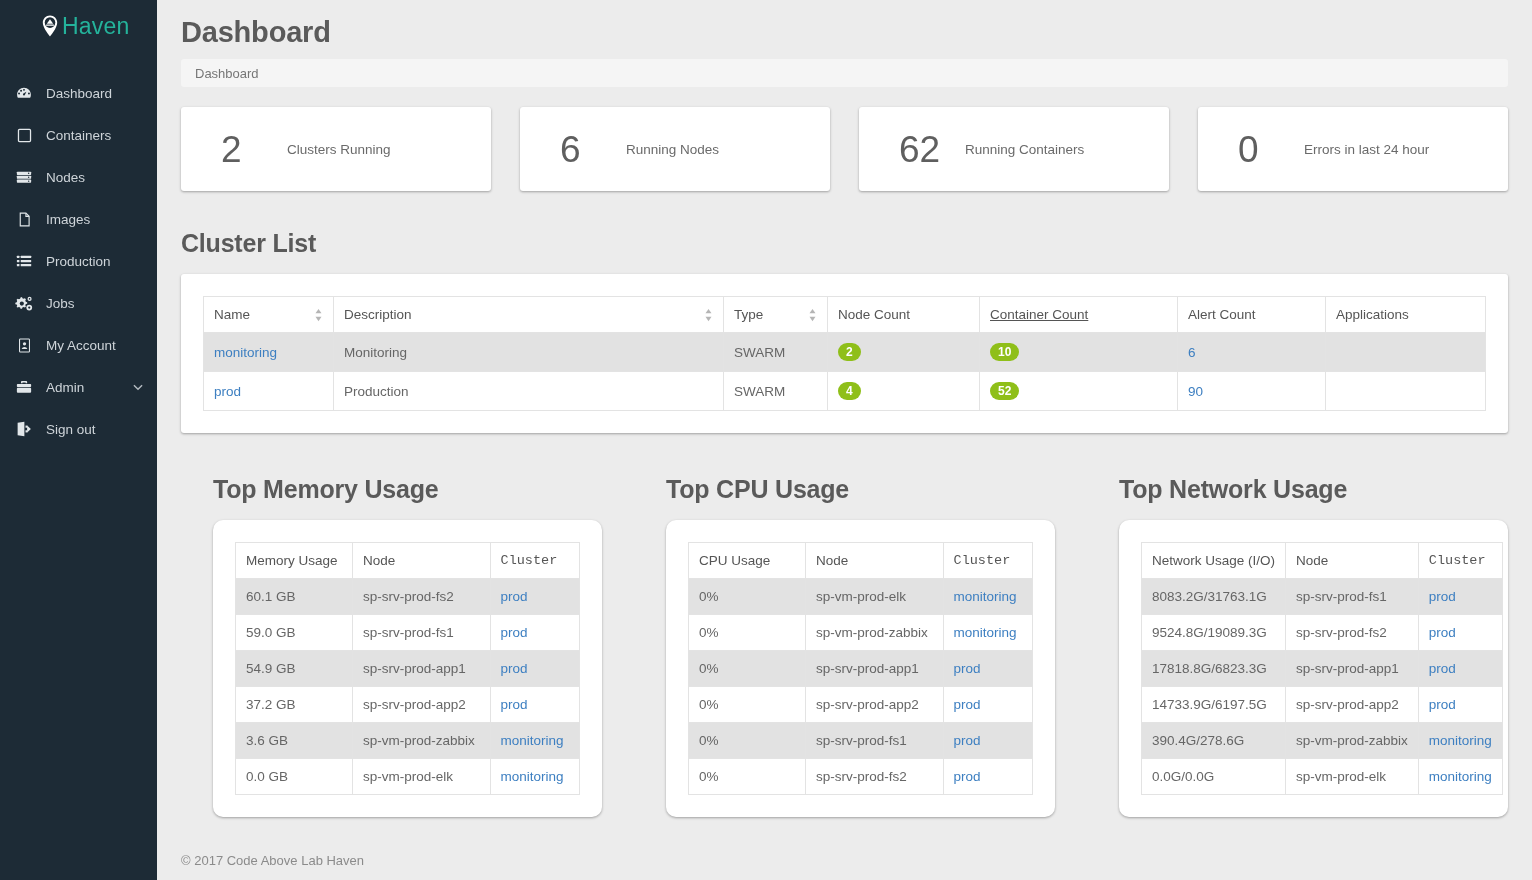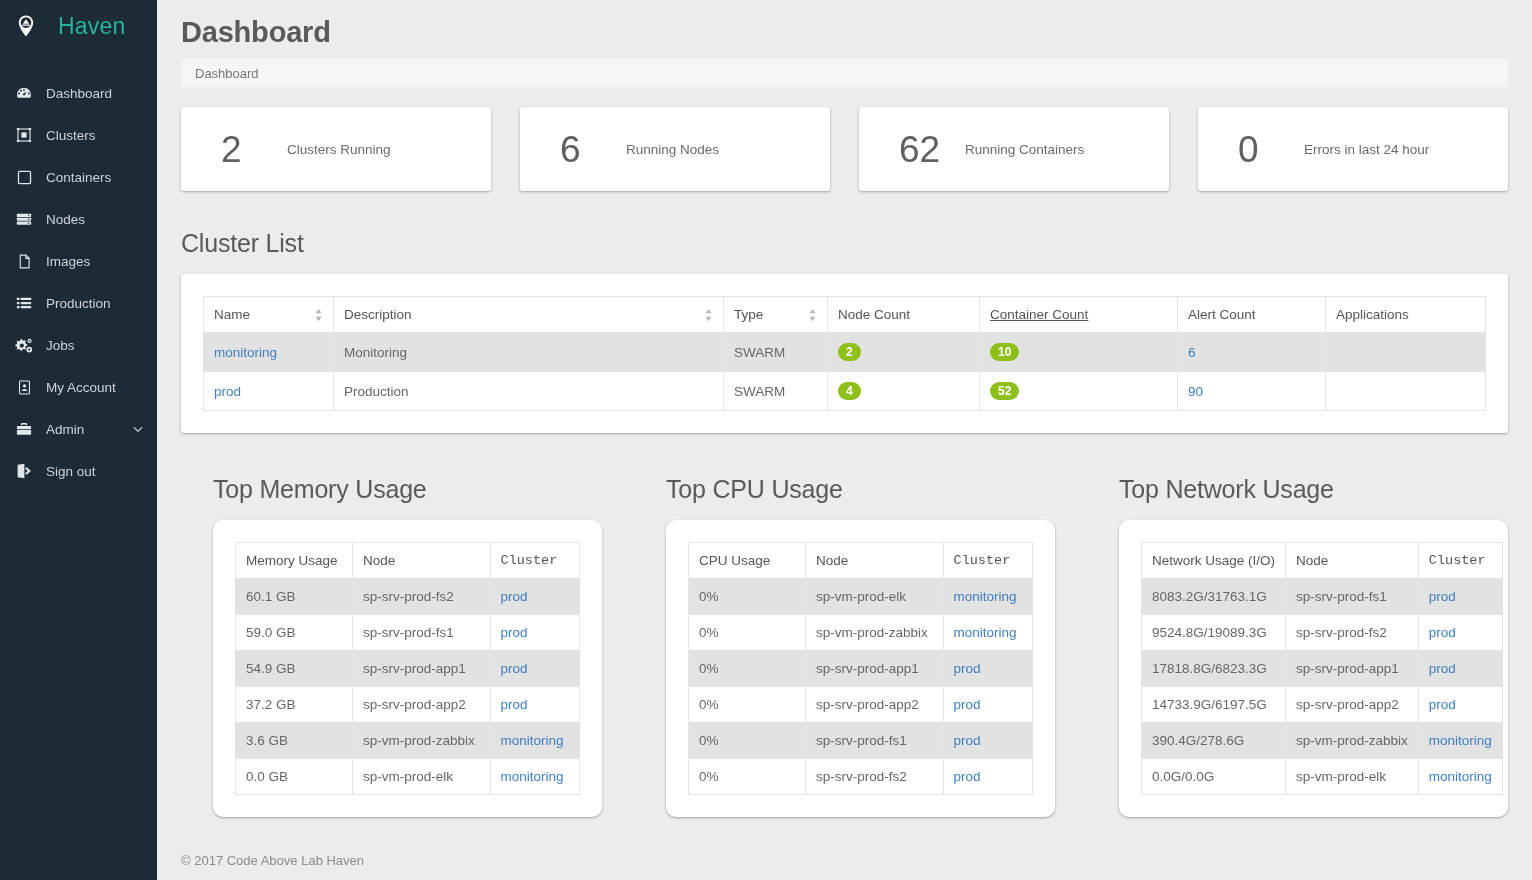--- a/index.html
+++ b/index.html
@@ -14,23 +14,24 @@
   .app { display:flex; width:1532px; height:880px; }
 
   
   .sidebar {
     width:157px; min-width:157px; height:880px;
     background:#1d2b36;
     color:#c7ced3;
     padding-top:0;
   }
   .brand {
-    display:flex; align-items:center; gap:20px;
+    display:flex; align-items:center; gap:0;
     padding:14px 0 14px 14px;
     height:52px;
+    margin-left:24px;
   }
   .brand-logo { width:24px; height:24px; flex:0 0 24px; display:block; }
   .brand-name {
     color:#24b39b; font-size:23px; font-weight:400; letter-spacing:.2px;
     line-height:1;
   }
   .nav { margin-top:20px; }
   .nav-item {
     display:flex; align-items:center;
     height:42px; padding-left:14px; padding-right:12px;
@@ -71,21 +72,21 @@
     display:flex; align-items:center; padding-left:40px;
   }
   .stat-num {
     font-size:37px; color:#5f5f5f; font-weight:400; line-height:1;
     margin-right:22px; min-width:44px;
   }
   .stat-label { font-size:13.5px; color:#6a6a6a; }
 
   
   .section-title {
-    font-size:25px; font-weight:400; color:#5a5a5a;
+    font-size:25px; font-weight:700; color:#5a5a5a;
     margin:38px 0 16px 0; letter-spacing:-.2px;
   }
   .panel {
     background:#fff; border-radius:3px;
     box-shadow:0 1px 3px rgba(0,0,0,.22), 0 1px 2px rgba(0,0,0,.12);
     padding:22px;
   }
 
   
   table.grid {
@@ -161,33 +162,20 @@
 
       <div class="nav-item">
         <span class="nav-ico">
           <svg width="18" height="18" viewBox="0 0 24 24" fill="#e2e7ea">
             <path d="M12 5C6.9 5 2.8 9.1 2.8 14.2c0 1.5.4 2.9 1 4.2h16.4c.6-1.3 1-2.7 1-4.2C21.2 9.1 17.1 5 12 5zm-6.6 9a1.3 1.3 0 110-2.6 1.3 1.3 0 010 2.6zm2.7-3.8a1.3 1.3 0 110-2.6 1.3 1.3 0 010 2.6zM12 9.1a1.3 1.3 0 110-2.6 1.3 1.3 0 010 2.6zm6.6 4.9a1.3 1.3 0 110-2.6 1.3 1.3 0 010 2.6zM13.4 14a1.4 1.4 0 11-2.8 0c0-.5.3-1 .6-1.2l4-2.6-1.8 3.8z"></path>
           </svg>
         </span>
         <span class="nav-label">Dashboard</span>
       </div>
 
-      <div class="nav-item">
-        <span class="nav-ico">
-          <svg width="18" height="18" viewBox="0 0 24 24" fill="none" stroke="#e2e7ea" stroke-width="1.5">
-            <rect x="4" y="4" width="16" height="16"></rect>
-            <rect x="8.5" y="8.5" width="7" height="7" fill="#e2e7ea" stroke="none"></rect>
-            <circle cx="4" cy="4" r="1.7" fill="#e2e7ea" stroke="none"></circle>
-            <circle cx="20" cy="4" r="1.7" fill="#e2e7ea" stroke="none"></circle>
-            <circle cx="4" cy="20" r="1.7" fill="#e2e7ea" stroke="none"></circle>
-            <circle cx="20" cy="20" r="1.7" fill="#e2e7ea" stroke="none"></circle>
-          </svg>
-        </span>
-        <span class="nav-label">Clusters</span>
-      </div>
 
       <div class="nav-item">
         <span class="nav-ico">
           <svg width="17" height="17" viewBox="0 0 24 24" fill="none" stroke="#e2e7ea" stroke-width="1.8">
             <rect x="3.5" y="3.5" width="17" height="17" rx="1.5"></rect>
           </svg>
         </span>
         <span class="nav-label">Containers</span>
       </div>
 

